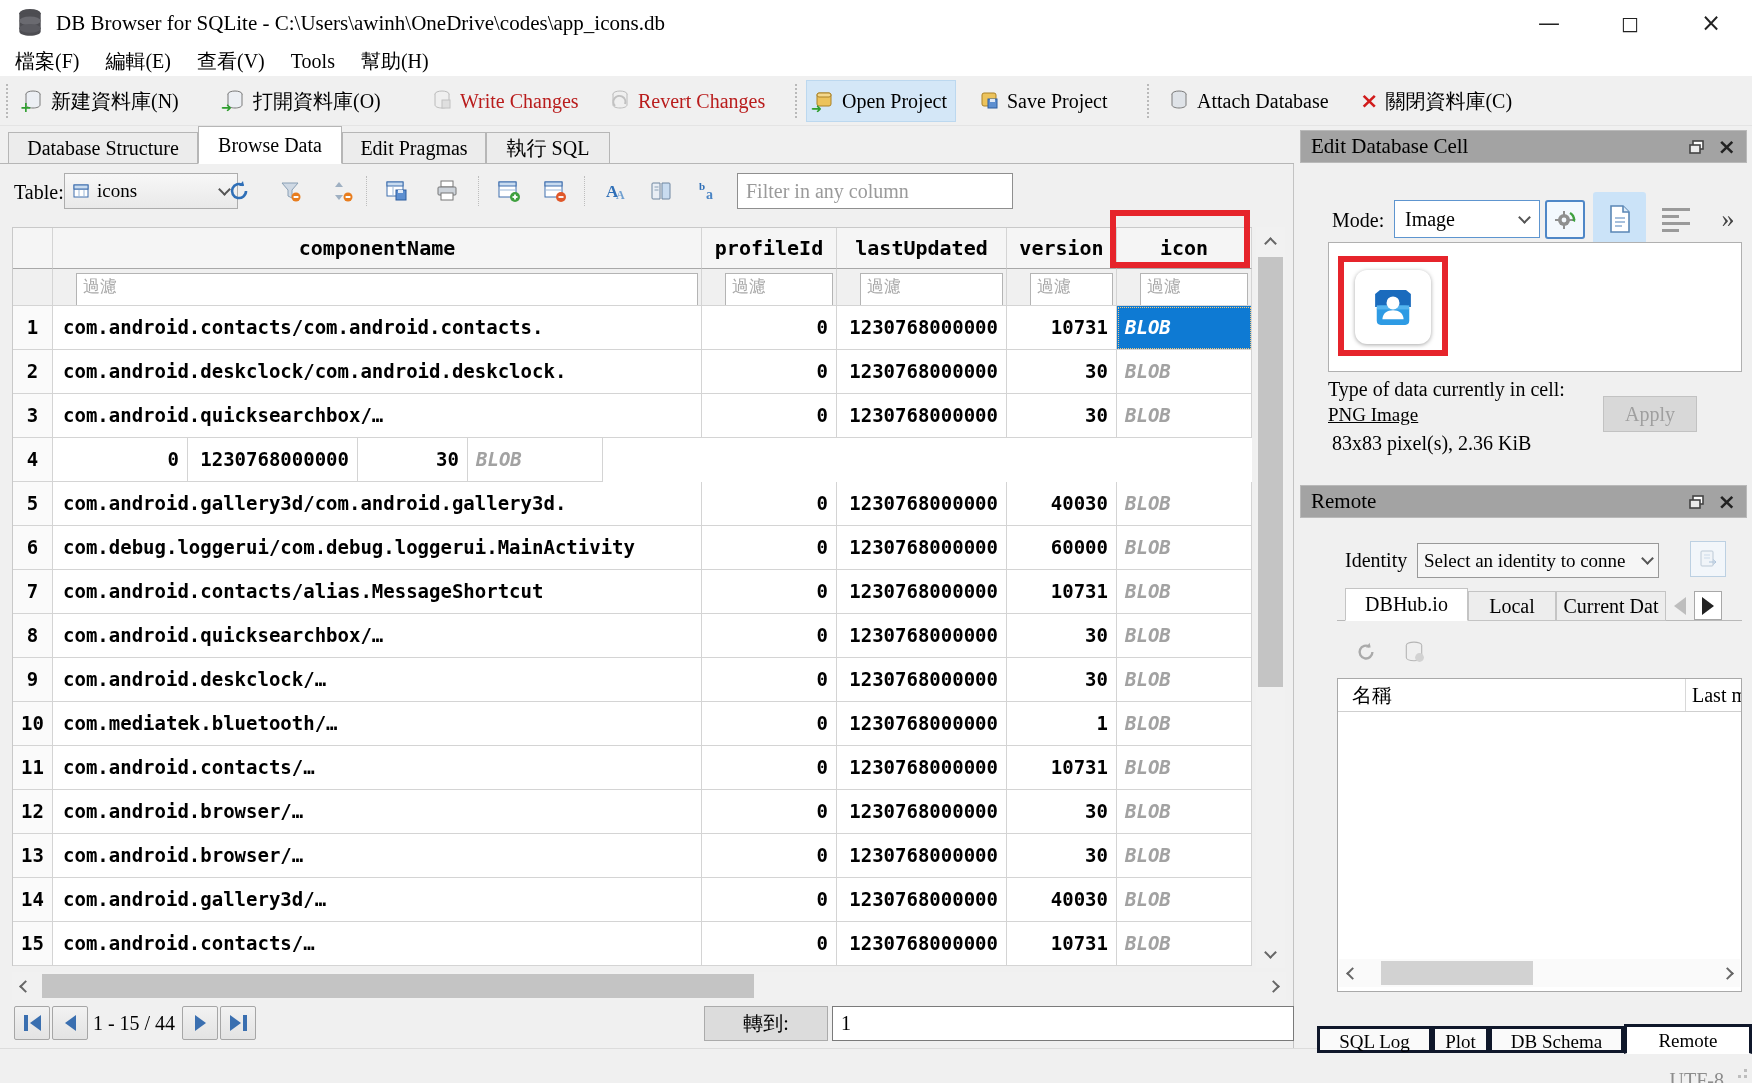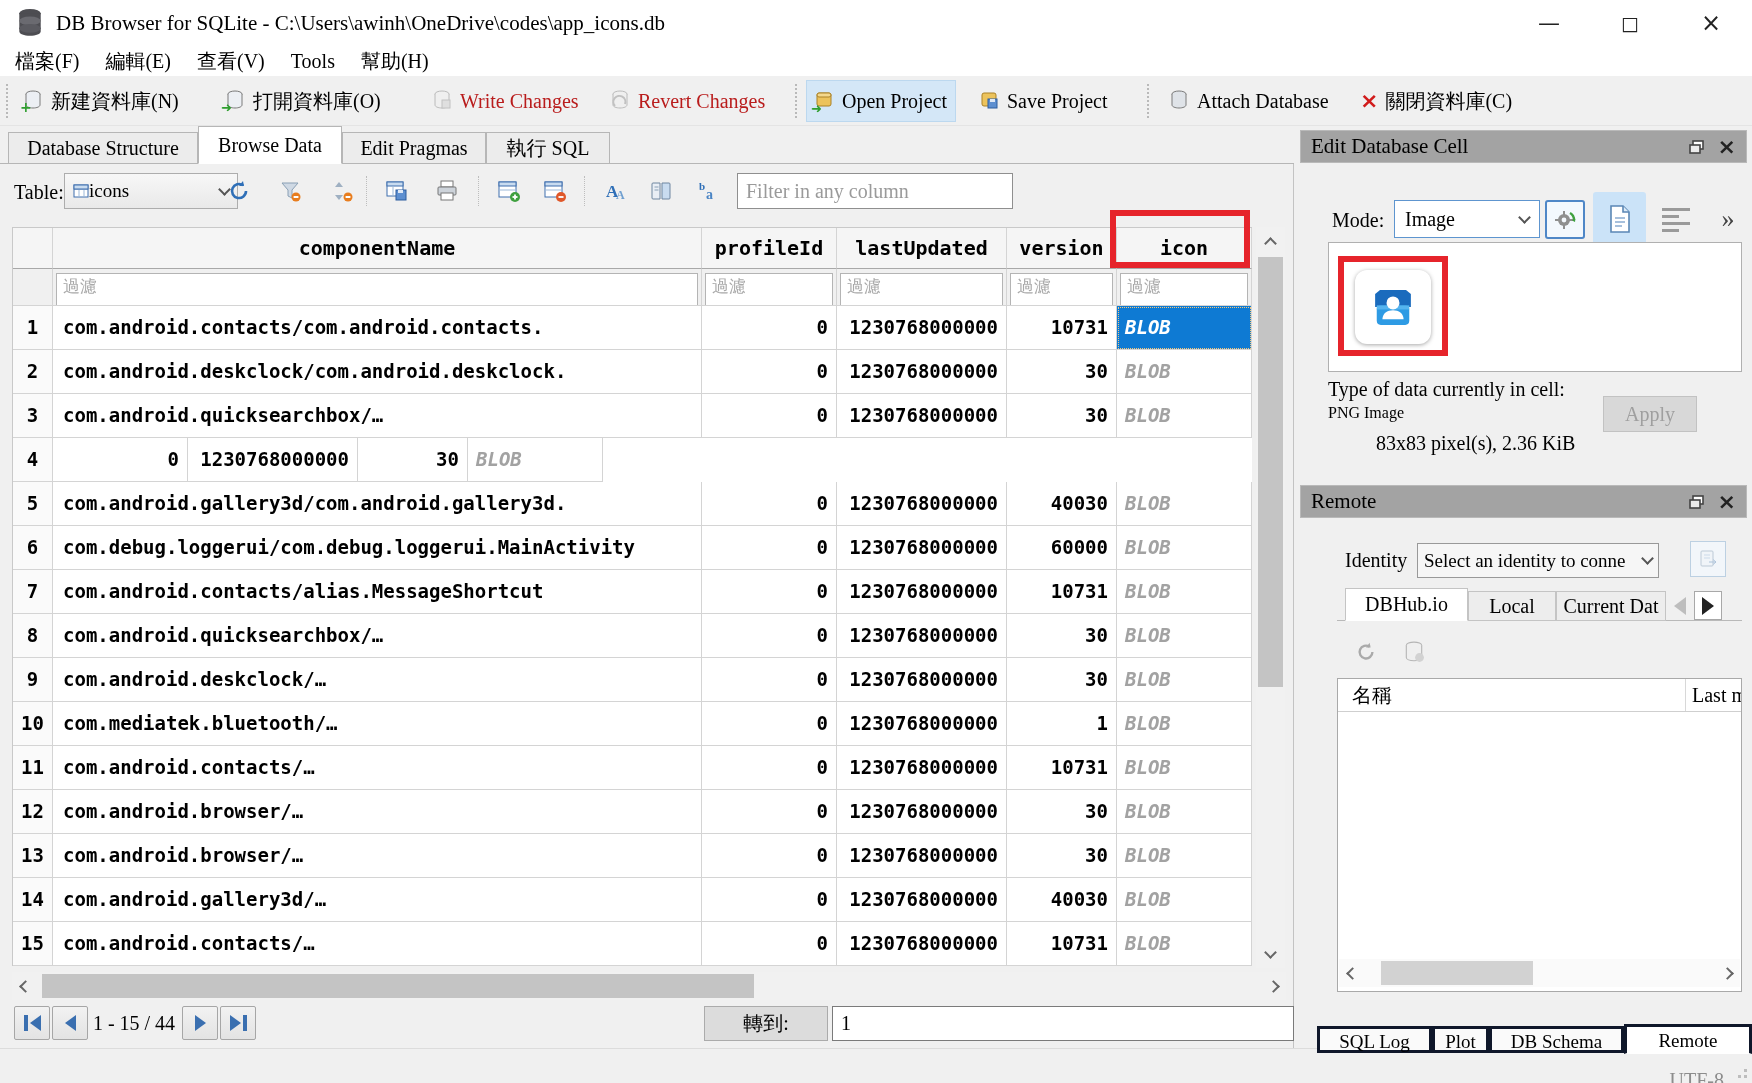--- a/index.html
+++ b/index.html
@@ -41,21 +41,21 @@
   #tabbar::after { content:""; position:absolute; left:0; bottom:0; width:100%; height:1px; background:#b6b6b6; }
   .mtab { position:absolute; text-align:center; font-size:20px; border:1px solid #b6b6b6; background:#ececec;
           top:6px; height:32px; line-height:30px; z-index:1; }
   .mtab.active { top:0; height:38px; line-height:36px; background:#fff; border-bottom:1px solid #fff; z-index:3; }
 
   
   #left-pane { left:0; top:164px; width:1294px; height:884px; background:#f0f0f0; border-right:1px solid #c3c3c3; }
 
   #table-label { left:14px; top:174px; height:36px; line-height:36px; font-size:20px; }
   #table-combo { left:64px; top:173px; width:174px; height:36px; background:linear-gradient(#f7f7f7,#e9e9e9);
-                 border:1px solid #adadad; display:flex; align-items:center; padding:0 8px; font-size:19px; }
+                 border:1px solid #adadad; display:flex; align-items:center; gap:8px; padding:0 8px; font-size:19px; }
   .chev { width:9px; height:9px; border-right:2px solid #555; border-bottom:2px solid #555; display:inline-block; }
   .chev.down { transform:rotate(45deg); margin-top:-4px; }
   .chev.up { transform:rotate(225deg); margin-top:4px; }
   .chev.left { transform:rotate(135deg); } .chev.right { transform:rotate(-45deg); }
   #table-combo .chev { margin-left:auto; }
 
   .bt-icon { top:176px; width:30px; height:30px; display:flex; align-items:center; justify-content:center; position:absolute; }
   .bt-sep { top:176px; width:2px; height:30px; border-left:1px dotted #bdbdbd; position:absolute; }
   #filter-any { left:737px; top:173px; width:276px; height:36px; border:1px solid #8f8f8f; background:#fff;
                 font-size:20px; font-family:"Liberation Serif","DejaVu Serif",serif; padding:0 8px; color:#222; }
@@ -63,21 +63,21 @@
 
   
   #grid { left:12px; top:227px; width:1240px; background:#fff; border-left:1px solid #c9c9c9; border-top:1px solid #c9c9c9; }
   .grow { display:flex; }
   .cell { border-right:1px solid #d4d4d4; border-bottom:1px solid #d4d4d4; overflow:hidden; white-space:nowrap; }
   .w0{width:40px;} .w1{width:649px;} .w2{width:135px;} .w3{width:170px;} .w4{width:110px;} .w5{width:135px;}
   #ghead .cell { height:41px; line-height:40px; background:#f5f5f5; border-bottom:1px solid #a8a8a8;
                  font-family:"DejaVu Sans Mono",monospace; font-weight:bold; font-size:20px; text-align:center; }
   #gfilter .cell { height:37px; background:#f0f0f0; padding:4px 3px; }
   .fbox { height:44px; line-height:26px; background:#fff; border:1px solid #b4b4b4; color:#a9a9a9;
-          font-size:17px; padding-left:6px; }
+          font-size:17px; padding-left:6px;margin-left:20px; }
   .trow .cell { height:44px; line-height:43px; font-family:"DejaVu Sans Mono",monospace; font-weight:bold; font-size:19px; }
   .c-num  { background:#fafafa; text-align:center; font-size:19px; }
   .c-name { padding-left:10px; }
   .c-right { text-align:right; padding-right:8px; }
   .c-blob { padding-left:8px; font-style:italic; color:#a2a2a2; }
   .trow.selected .c-blob { background:#0e7ad3; color:#fff; outline:1px dotted #f5c87a; outline-offset:-2px; }
 
   
   .redbox { border:6px solid #e6242b; z-index:9; pointer-events:none; }
   #redbox-header { left:1110px; top:210px; width:140px; height:58px; }
@@ -123,24 +123,24 @@
   #ec-btn-text { left:1593px; top:192px; width:53px; height:53px; background:#cbe3f8; border-radius:3px;
                  display:flex; align-items:center; justify-content:center; }
   #ec-btn-indent { left:1662px; top:208px; width:28px; height:24px; display:flex; flex-direction:column; justify-content:space-between; }
   #ec-btn-indent i { height:3px; background:#9a9a9a; }
   #ec-overflow { left:1712px; top:200px; width:32px; height:38px; text-align:center; line-height:38px; font-size:26px; color:#444; }
 
   #ec-preview { left:1328px; top:242px; width:414px; height:130px; background:#fff; border:1px solid #b0b0b0; }
   #cell-image-tile { left:1355px; top:270px; width:76px; height:74px; background:#fff; border-radius:12px;
                      box-shadow:0 1px 4px rgba(0,0,0,.35); display:flex; align-items:center; justify-content:center; }
   #ec-type-caption { left:1328px; top:378px; font-size:20px; }
-  #ec-type-value { left:1328px; top:404px; font-size:16px; }
+  #ec-type-value { left:1328px; top:404px; font-size:19px;text-decoration:underline; }
   #ec-apply { left:1603px; top:396px; width:94px; height:36px; background:#d8d8d8; border:1px solid #c2c2c2;
               color:#9f9f9f; text-align:center; line-height:34px; font-size:20px; }
-  #ec-size-info { left:1376px; top:432px; font-size:20px; }
+  #ec-size-info { left:1332px; top:432px; font-size:20px; }
 
   #rm-title { left:1300px; top:485px; width:447px; height:33px; }
   #rm-id-label { left:1345px; top:543px; height:35px; line-height:35px; font-size:20px; }
   #rm-id-combo { left:1417px; top:543px; width:242px; height:35px; background:#f6f6f6; border:1px solid #999;
                  display:flex; align-items:center; font-size:19px; padding:0 6px; white-space:nowrap; overflow:hidden; }
   #rm-id-combo .chev { margin-left:auto; flex:0 0 auto; }
   #rm-id-btn { left:1690px; top:541px; width:36px; height:36px; border:1px solid #bcd0e2; background:#f2f6fa;
                display:flex; align-items:center; justify-content:center; }
   #rm-tabs { left:1337px; top:588px; width:405px; height:33px; }
   #rm-tabs::after { content:""; position:absolute; left:0; bottom:0; width:100%; height:1px; background:#b9b9b9; }

